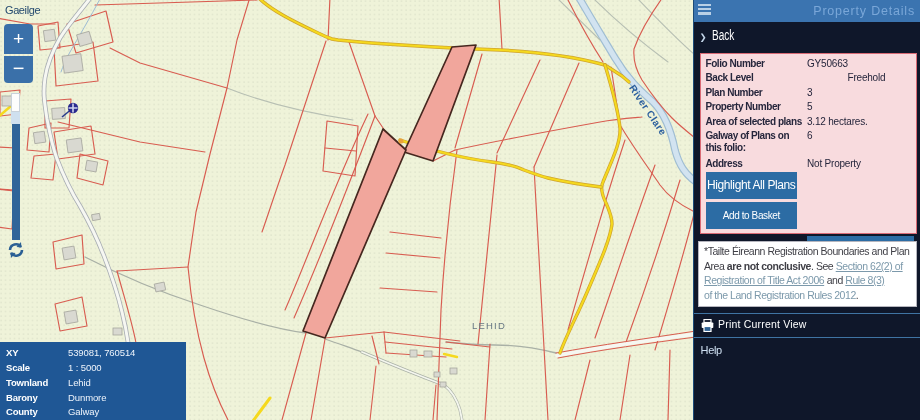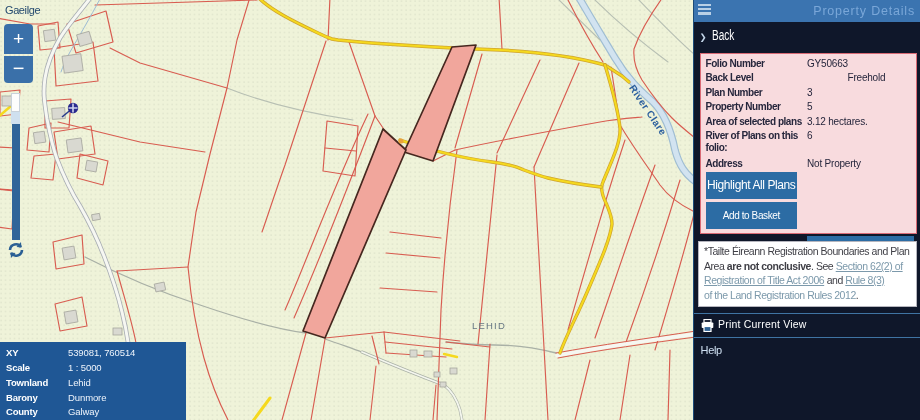--- a/index.html
+++ b/index.html
@@ -241,21 +241,21 @@
 
     <div class="abs" style="left:5px;top:33px;font-weight:bold;letter-spacing:-0.45px;">Plan Number</div>
     <div class="abs" style="left:106.5px;top:33px;letter-spacing:-0.2px;">3</div>
 
     <div class="abs" style="left:5px;top:47.5px;font-weight:bold;letter-spacing:-0.45px;">Property Number</div>
     <div class="abs" style="left:106.5px;top:47.5px;letter-spacing:-0.2px;">5</div>
 
     <div class="abs" style="left:5px;top:62px;font-weight:bold;letter-spacing:-0.45px;">Area of selected plans</div>
     <div class="abs" style="left:106.5px;top:62px;letter-spacing:-0.2px;">3.12 hectares.</div>
 
-    <div class="abs" style="left:5px;top:76.5px;font-weight:bold;letter-spacing:-0.45px;width:98px;line-height:12.2px;">River of Plans on this folio:</div>
+    <div class="abs" style="left:5px;top:76.5px;font-weight:bold;letter-spacing:-0.45px;width:98px;line-height:12.2px;">Galway of Plans on this folio:</div>
     <div class="abs" style="left:106.5px;top:76.5px;letter-spacing:-0.2px;">6</div>
 
     <div class="abs" style="left:5px;top:104.5px;font-weight:bold;letter-spacing:-0.45px;">Address</div>
     <div class="abs" style="left:106.5px;top:104.5px;letter-spacing:-0.2px;">Not Property</div>
 
     <div class="abs" style="left:5px;top:118.5px;width:91.5px;height:26.5px;background:#2c6ca4;color:#fff;font-size:12px;letter-spacing:-0.4px;text-align:center;line-height:26.5px;">Highlight All Plans</div>
 
     <div class="abs" style="left:5px;top:148px;width:91.5px;height:27px;background:#2c6ca4;color:#fff;font-size:10px;letter-spacing:-0.4px;text-align:center;line-height:27px;">Add to Basket</div>
 
     <div class="abs" style="left:106px;top:148px;width:107px;height:27px;background:#2c6ca4;color:#fff;font-size:10px;letter-spacing:-0.4px;text-align:center;line-height:27px;margin-top:34px;">Create Alert</div>

